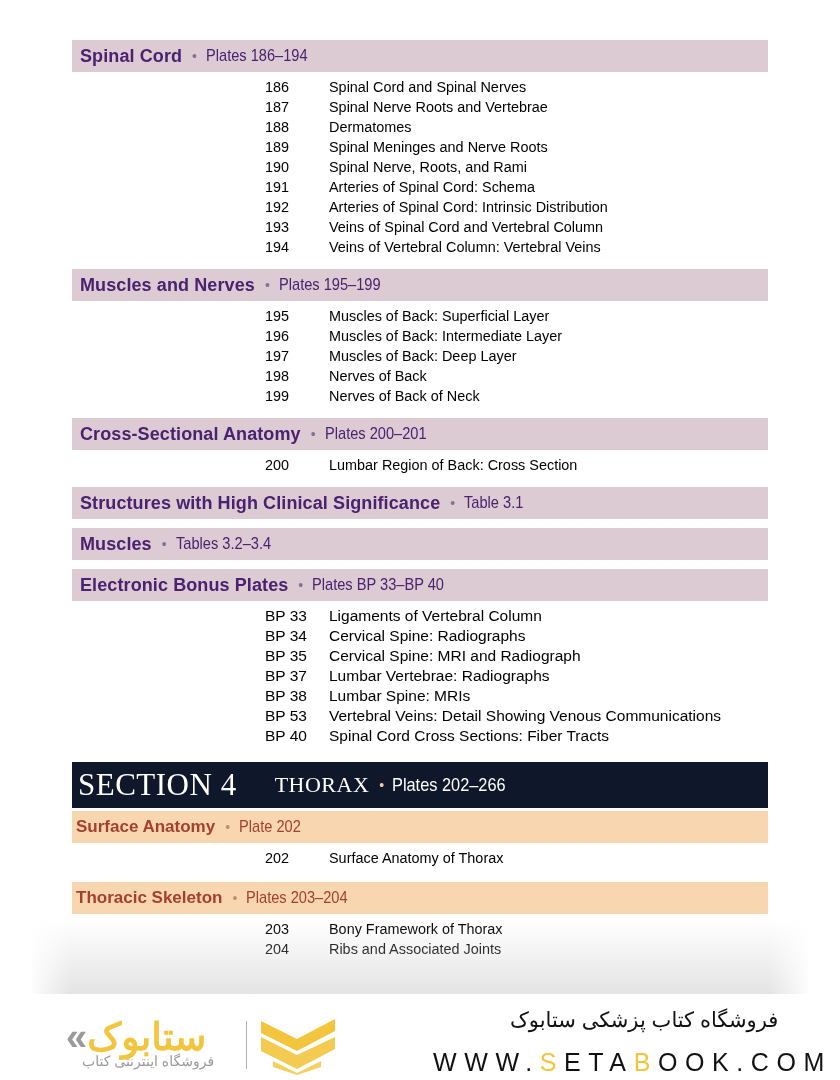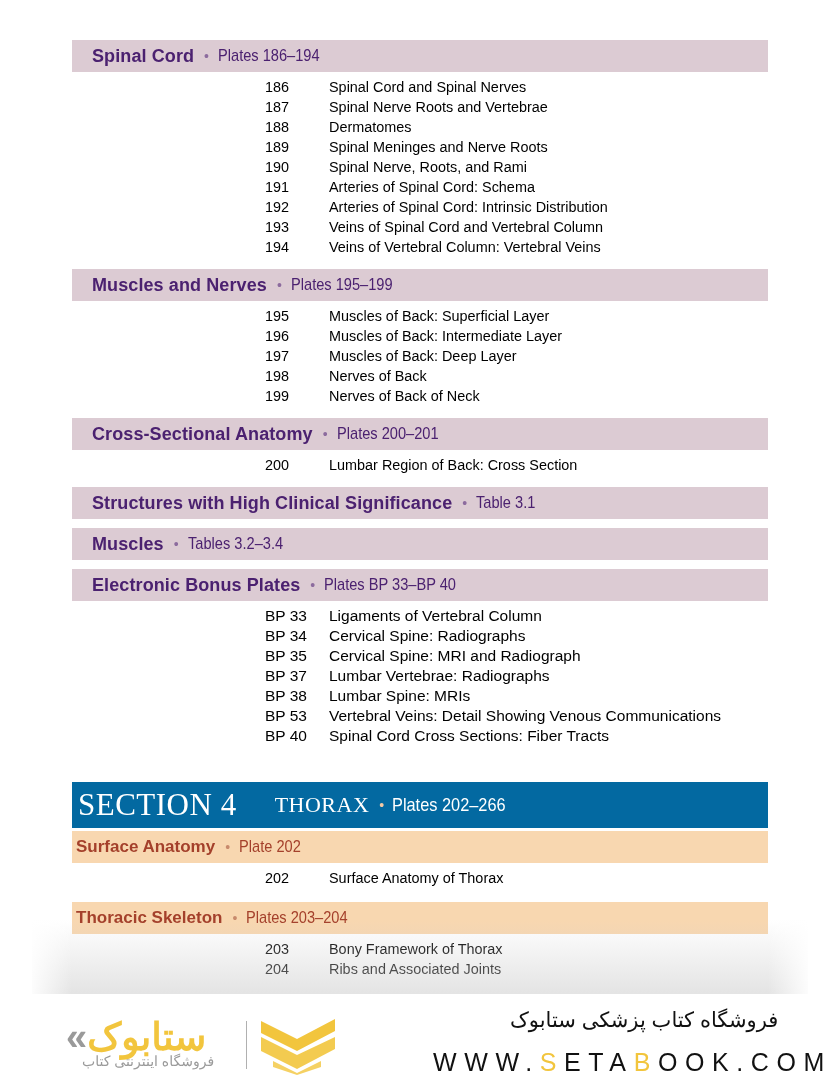--- a/index.html
+++ b/index.html
@@ -5,42 +5,42 @@
     * { box-sizing: border-box; margin: 0; padding: 0; }
     html, body { width: 840px; height: 1080px; background: #ffffff; overflow: hidden; }
     body { position: relative; font-family: "Liberation Sans", sans-serif; color: #231f20; }
 
     .page { position: absolute; left: 72px; top: 40px; width: 696px; }
 
     .sec-bar {
       background: #dccbd3;
       height: 32px;
       display: flex; align-items: center;
-      padding-left: 20px;
+      padding-left: 8px;
       white-space: nowrap;
     }
     .sec-bar .t { font-weight: bold; color: #4b2170; font-size: 18px; letter-spacing: 0.1px; }
     .sec-bar .dot { color: #8c6b9e; margin: 0 9px 0 10px; font-size: 14px; }
     .sec-bar .r { color: #4b2170; font-size: 17px; transform: scaleX(0.86); transform-origin: left center; display: inline-block; }
 
     .entries { padding-top: 5px; padding-bottom: 12px; }
     .entry { display: flex; height: 20px; align-items: center; font-size: 15.5px; color: #000000; }
     .entry .num { width: 64px; margin-left: 193px; }
     .entry .ttl { white-space: nowrap; }
     .entries.cond .entry .ttl,
     .entries.cond .entry .num { transform: scaleX(0.93); transform-origin: left center; display: inline-block; }
 
     .gap-s { height: 9px; }
 
     .section-banner {
-      background: #0369a1;
+      background: #0f172a;
       height: 46px;
       display: flex; align-items: center;
       padding-left: 6px;
-      margin-top: 24px;
+      margin-top: 4px;
       white-space: nowrap;
     }
     .section-banner .sn { font-family: "Liberation Serif", serif; color: #fff; font-size: 31px; letter-spacing: 0.5px; }
     .section-banner .st { font-family: "Liberation Serif", serif; color: #fff; font-size: 22px; letter-spacing: 0.5px; margin-left: 38px; }
     .section-banner .dot { color: #f3c9a5; margin: 0 8px 0 10px; font-size: 14px; }
     .section-banner .r { color: #fff; font-size: 19px; transform: scaleX(0.86); transform-origin: left center; display: inline-block; }
 
     .sub-bar {
       background: #f8d7b0;
       height: 32px;

